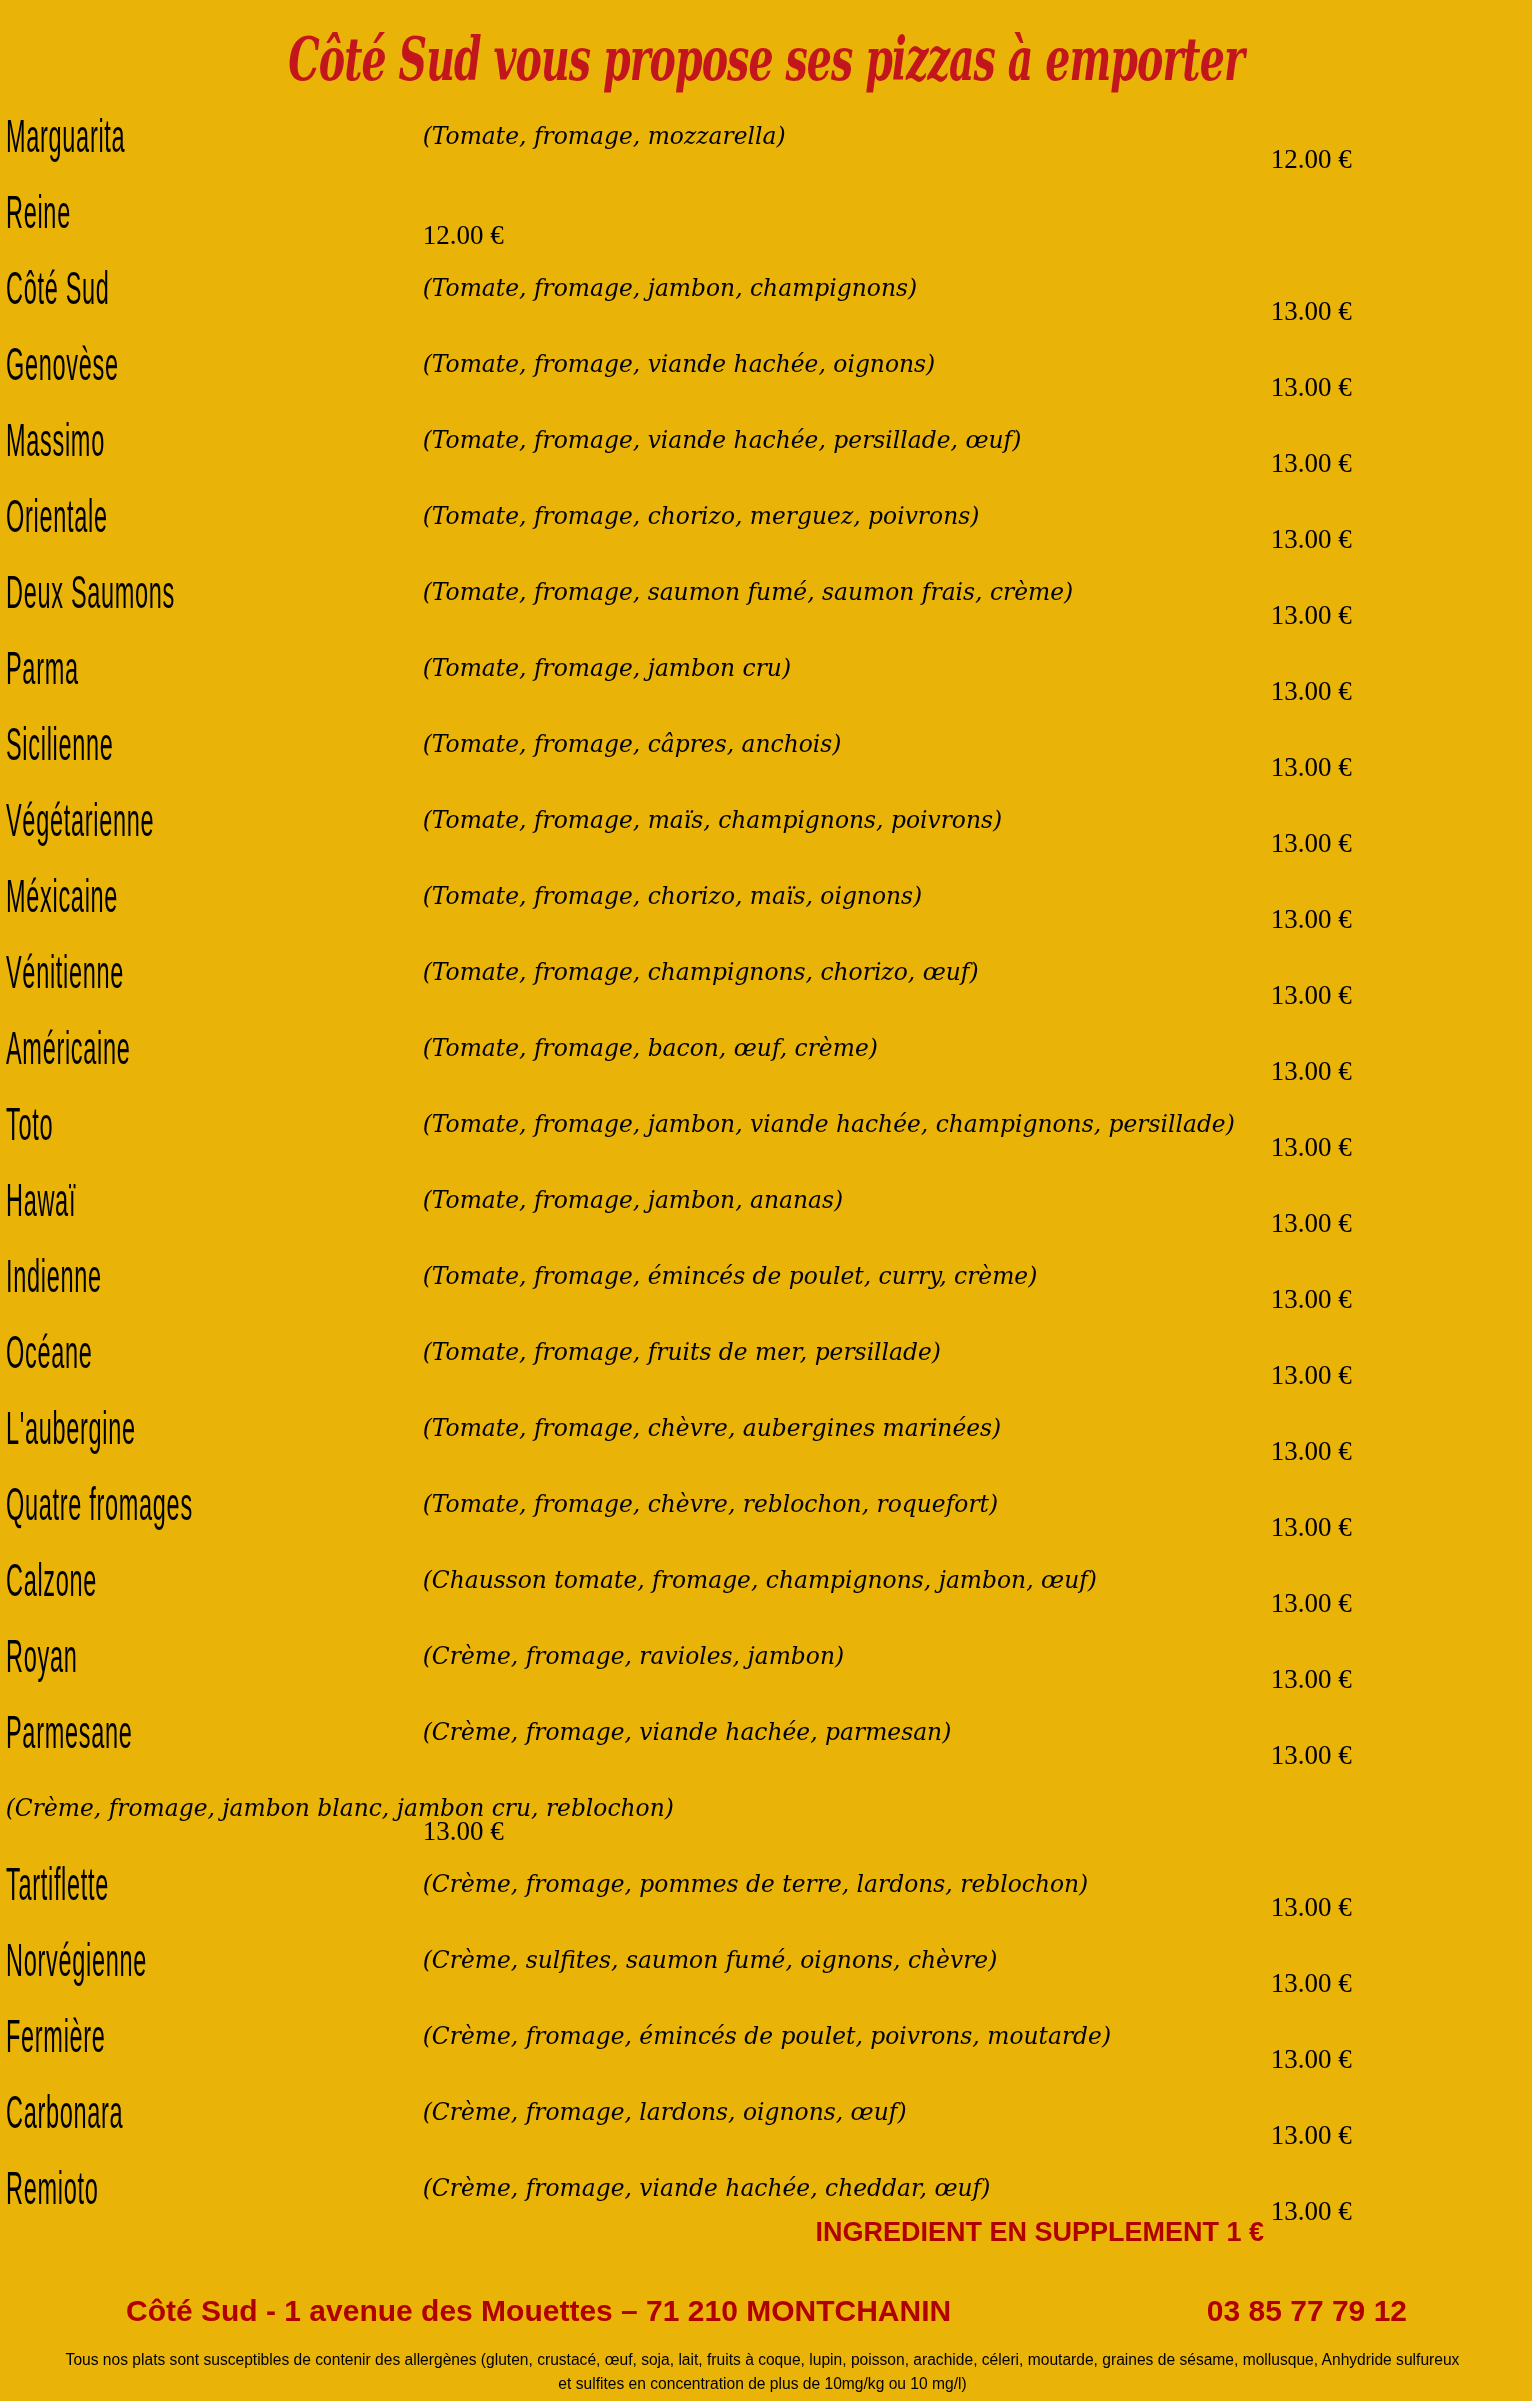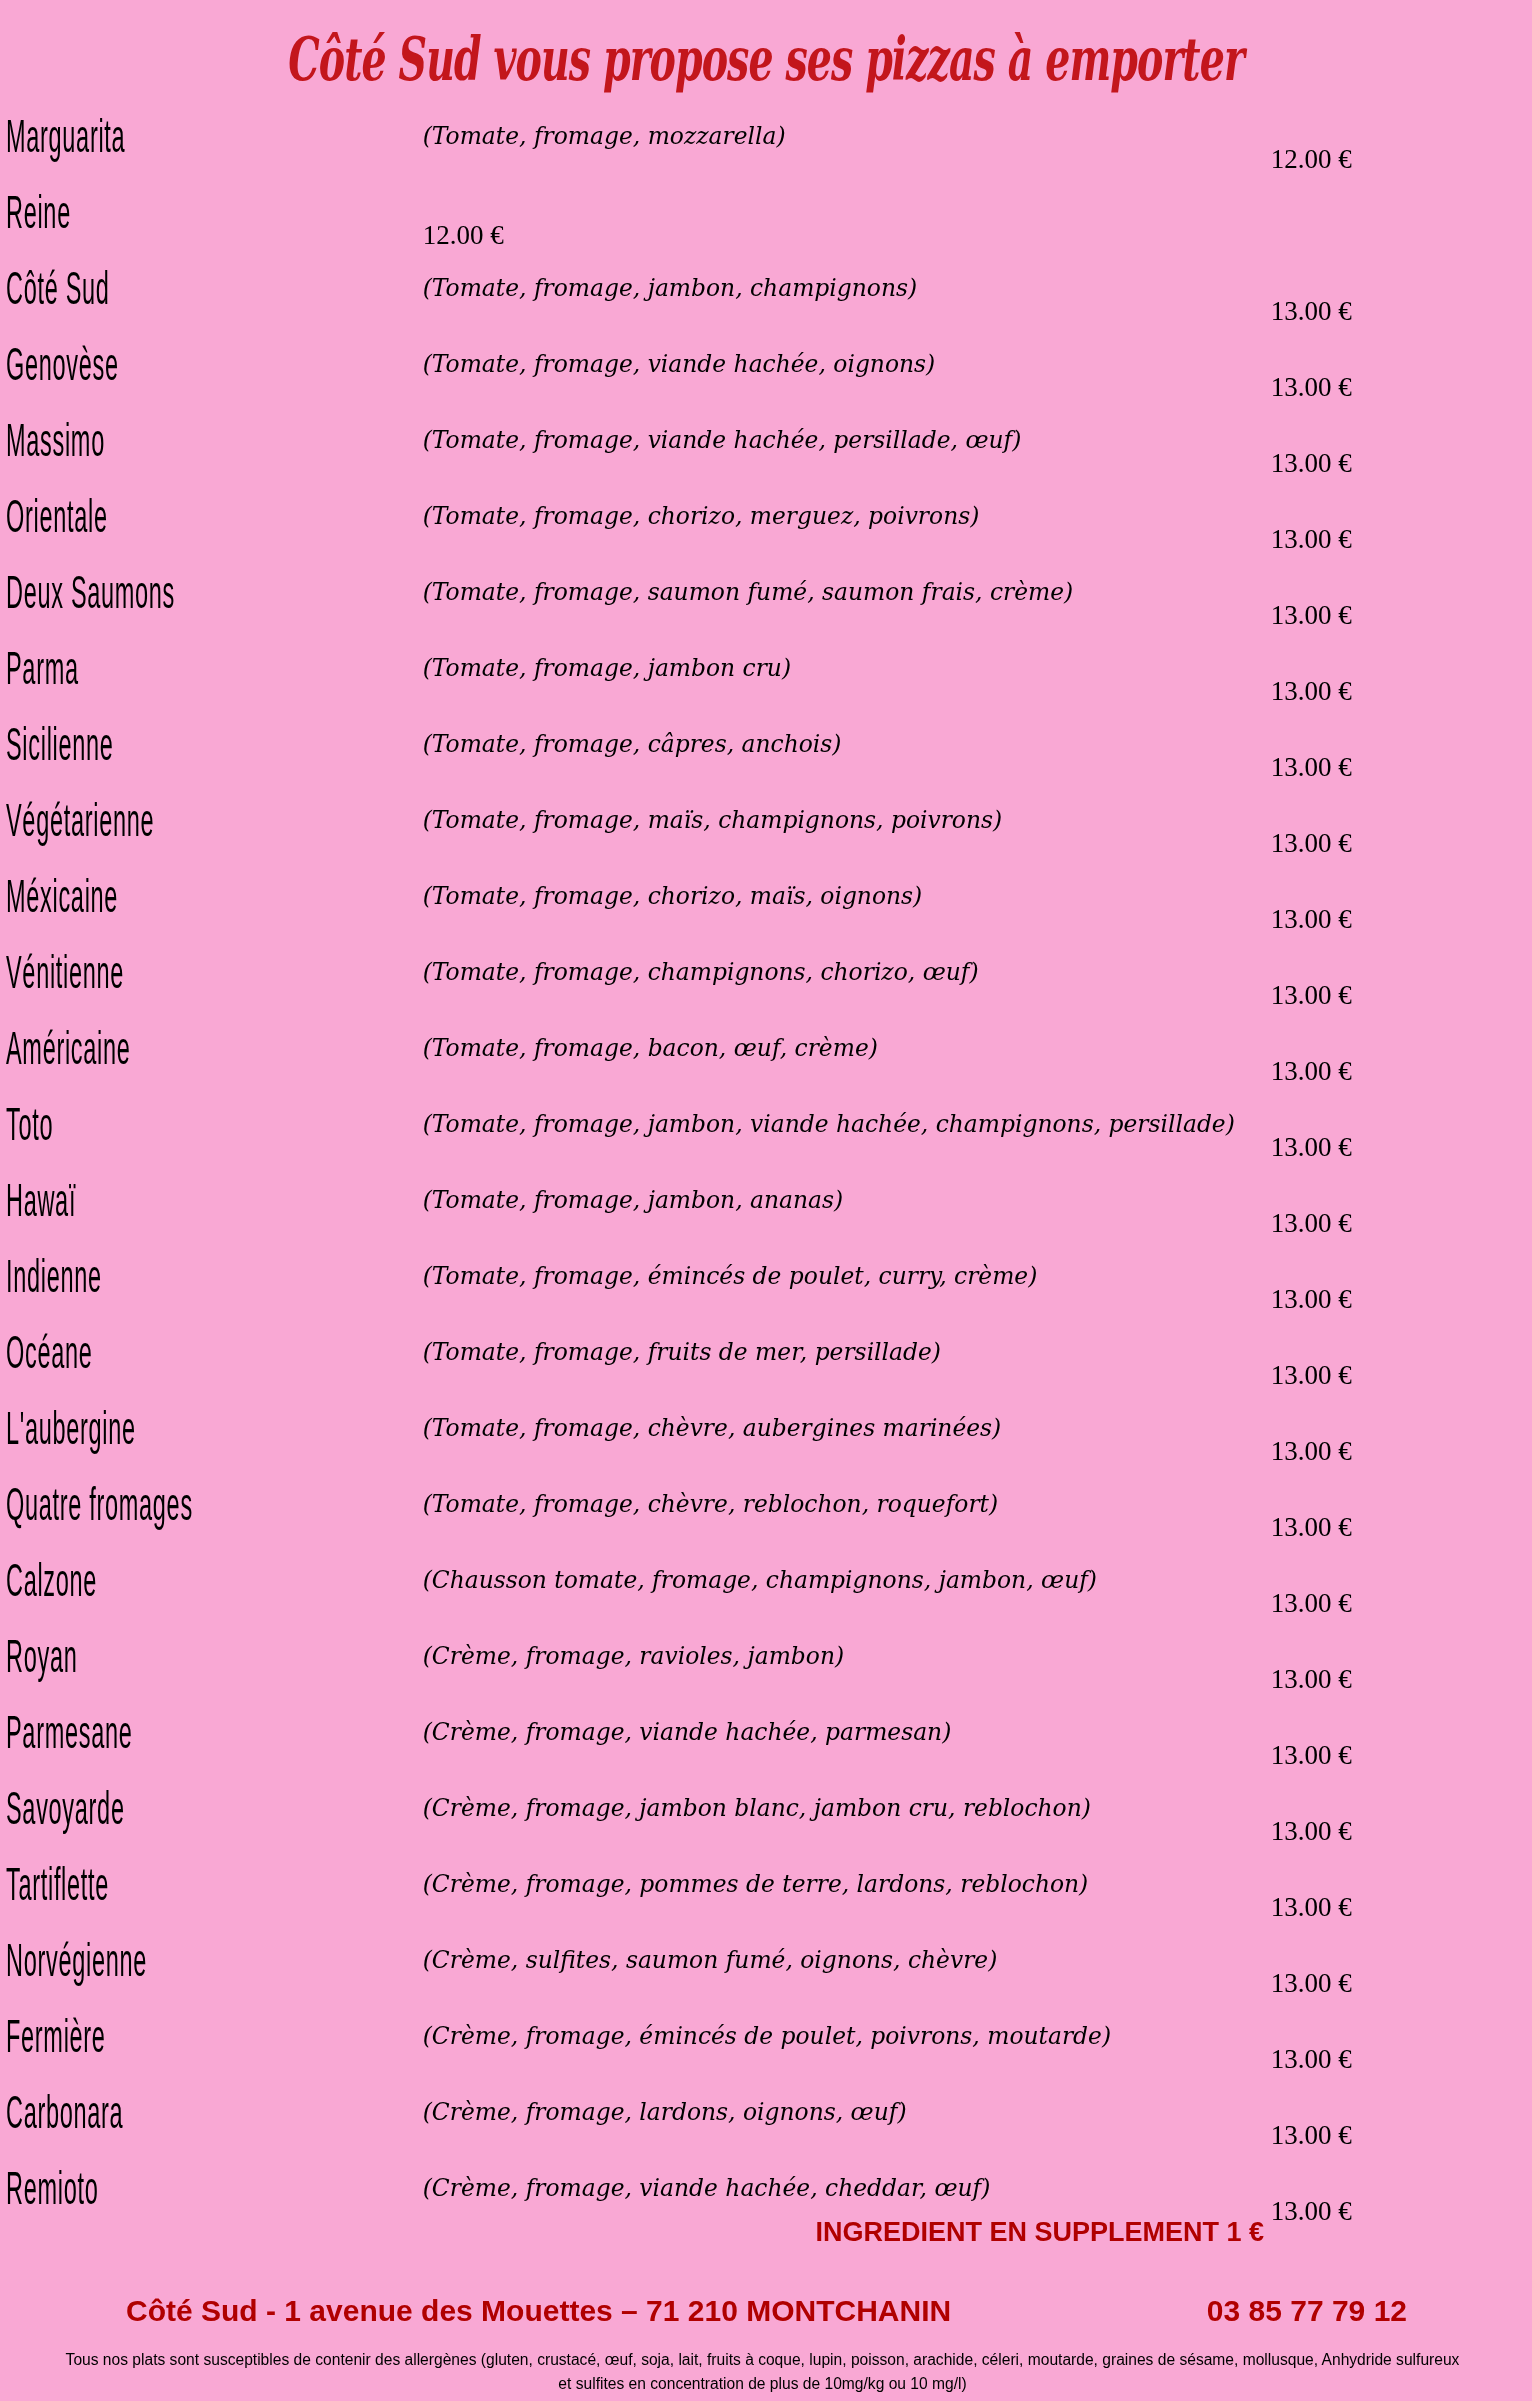--- a/index.html
+++ b/index.html
@@ -4,21 +4,21 @@
 <style>
   html, body {
     margin: 0;
     padding: 0;
     background: #ffffff;
   }
   .page {
     position: relative;
     width: 1533px;
     height: 2401px;
-    background: #f9a8d4;
+    background: #eab308;
     overflow: hidden;
     font-family: "Liberation Sans", sans-serif;
     color: #000000;
   }
 
   
   .title {
     position: absolute;
     top: 4.2px;
     left: 0;
@@ -255,21 +255,20 @@
     <span class="price">13.00 €</span>
   </div>
 
   <div class="row">
     <span class="name-cell"><span class="stretch">Parmesane</span></span>
     <span class="ing">(Crème, fromage, viande hachée, parmesan)</span>
     <span class="price">13.00 €</span>
   </div>
 
   <div class="row">
-    <span class="name-cell"><span class="stretch">Savoyarde</span></span>
     <span class="ing">(Crème, fromage, jambon blanc, jambon cru, reblochon)</span>
     <span class="price">13.00 €</span>
   </div>
 
   <div class="row">
     <span class="name-cell"><span class="stretch">Tartiflette</span></span>
     <span class="ing">(Crème, fromage, pommes de terre, lardons, reblochon)</span>
     <span class="price">13.00 €</span>
   </div>
 

